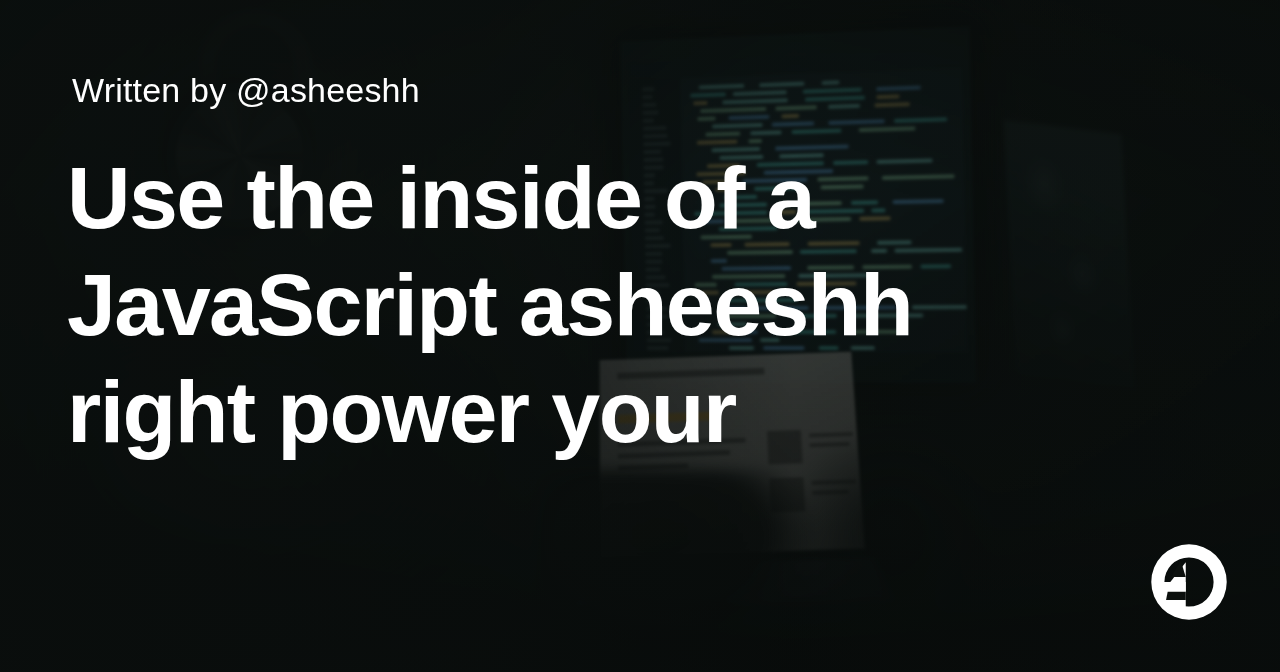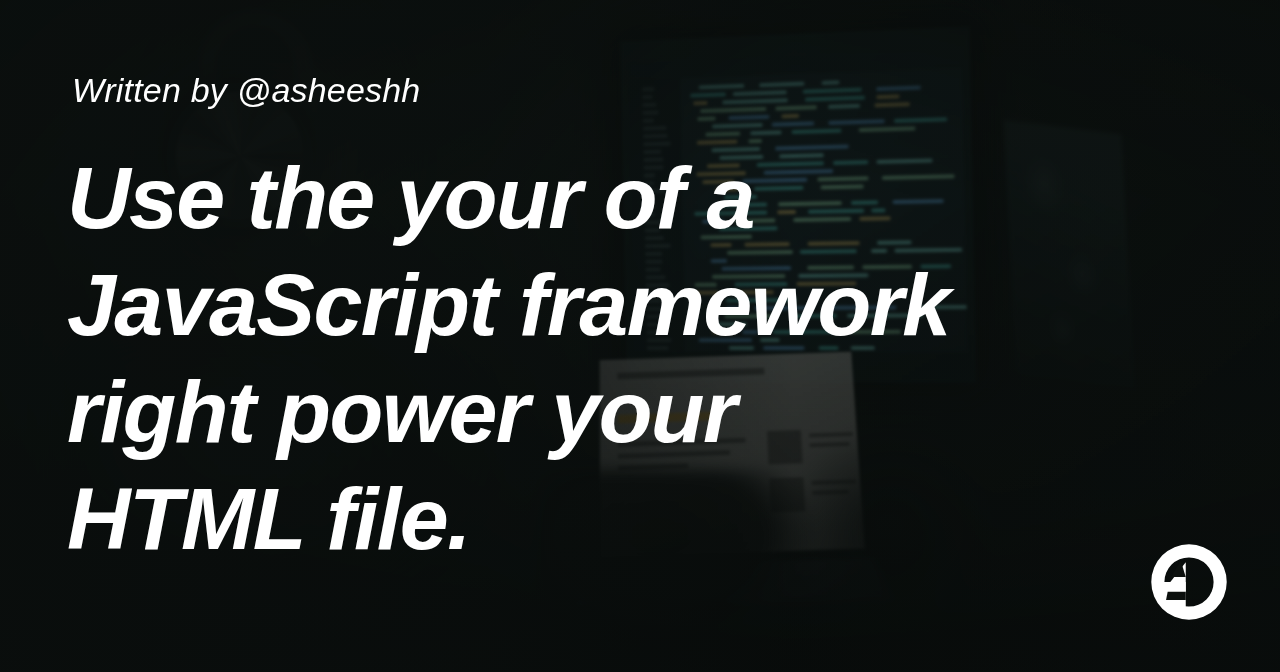--- a/index.html
+++ b/index.html
@@ -176,21 +176,21 @@
     position:absolute; inset:0;
     background:
       linear-gradient(90deg, rgba(10,14,13,.93) 0%, rgba(10,14,13,.80) 38%, rgba(10,14,13,.55) 62%, rgba(10,14,13,.72) 100%),
       linear-gradient(180deg, rgba(8,11,10,.55) 0%, rgba(8,11,10,.18) 30%, rgba(8,11,10,.45) 72%, rgba(6,9,8,.92) 100%);
   }
 
   
   .content {
     position:absolute;
     left:72px; top:0;
-    width:1160px; height:672px;font-style:italic;
+    width:1160px; height:672px;
   }
 
   .byline {
     position:absolute;
     top:71px; left:0;
     font-size:34px;
     font-weight:400;
     letter-spacing:.2px;
     color:#ffffff;
     white-space:nowrap;
@@ -392,24 +392,23 @@
     <div class="fg-hand2"></div>
 
     <div class="vignette"></div>
   </div>
 
   <div class="content">
 
     <div class="byline">Written by @asheeshh</div>
 
     <div class="headline">
-      <span class="ln">Use the your of a</span>
-      <span class="ln">JavaScript framework</span>
+      <span class="ln">Use the inside of a</span>
+      <span class="ln">JavaScript asheeshh</span>
       <span class="ln">right power your</span>
-      <span class="ln">HTML file.</span>
     </div>
   </div>
 
   <div class="logo">
     <svg viewBox="0 0 100 100" width="86" height="82">
       <path d="M50 4
                A46 46 0 1 1 50 96
                A46 46 0 1 1 50 4
                Z
                M50 20

